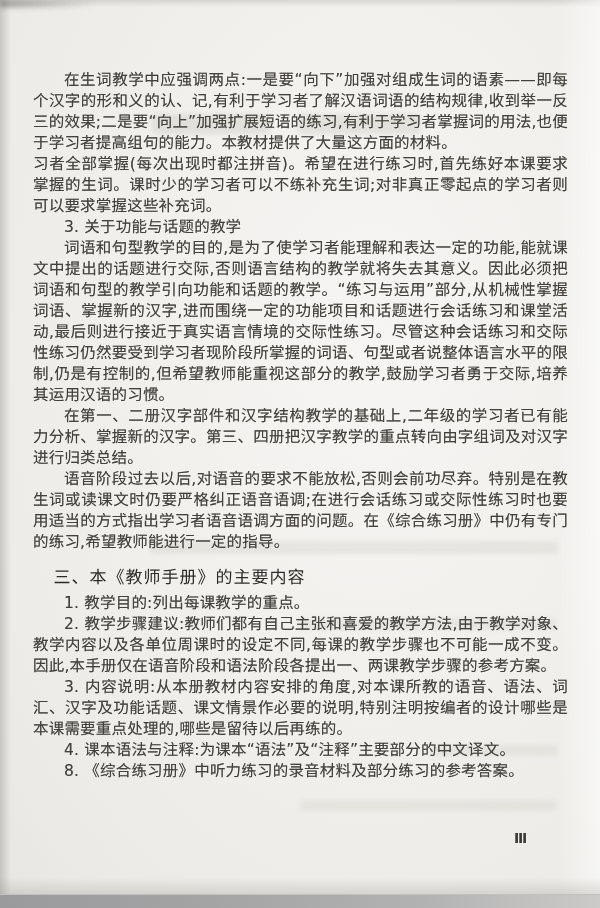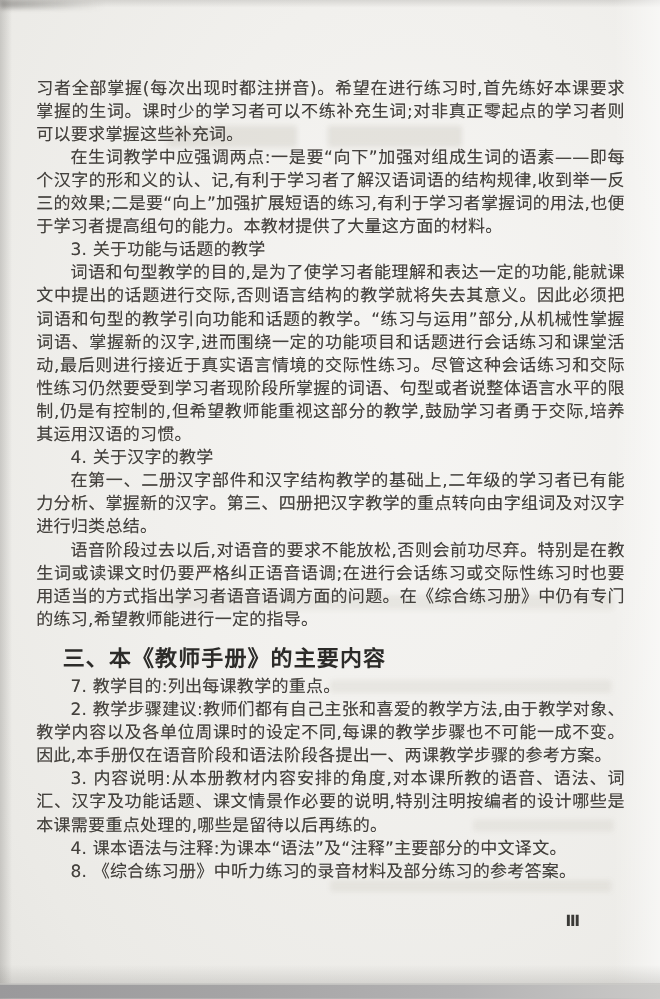--- a/index.html
+++ b/index.html
@@ -70,22 +70,22 @@
     text-shadow: 0 0 0.5px rgba(90,86,80,0.55);
   }
   .para {
     margin: 0;
     text-indent: 2em;
   }
   .para.flush { text-indent: 0; }
   .section-head {
     margin: 14px 0 5px 0;
     text-indent: 1.2em;
-    font-size: 20px;
-    font-weight: 700;
+    font-size: 17px;
+    font-weight: 400;
     letter-spacing: 1px;
     color: #2c2b29;
     text-shadow: none;
   }
   .page-number {
     position: absolute;
     left: 514px;
     top: 830px;
     font-size: 14px;
     font-weight: 700;
@@ -103,31 +103,30 @@
   <div class="right-light"></div>
 
   <div class="ghost ghost-a1"></div>
   <div class="ghost ghost-a2"></div>
   <div class="ghost ghost-b"></div>
   <div class="ghost ghost-c"></div>
   <div class="ghost ghost-d"></div>
   <div class="ghost ghost-e"></div>
 
   <main class="content">
+    <p class="para">在生词教学中应强调两点:一是要“向下”加强对组成生词的语素——即每个汉字的形和义的认、记,有利于学习者了解汉语词语的结构规律,收到举一反三的效果;二是要“向上”加强扩展短语的练习,有利于学习者掌握词的用法,也便于学习者提高组句的能力。本教材提供了大量这方面的材料。</p>
     <p class="para flush">习者全部掌握(每次出现时都注拼音)。希望在进行练习时,首先练好本课要求掌握的生词。课时少的学习者可以不练补充生词;对非真正零起点的学习者则可以要求掌握这些补充词。</p>
-    <p class="para">在生词教学中应强调两点:一是要“向下”加强对组成生词的语素——即每个汉字的形和义的认、记,有利于学习者了解汉语词语的结构规律,收到举一反三的效果;二是要“向上”加强扩展短语的练习,有利于学习者掌握词的用法,也便于学习者提高组句的能力。本教材提供了大量这方面的材料。</p>
     <p class="para">3. 关于功能与话题的教学</p>
     <p class="para">词语和句型教学的目的,是为了使学习者能理解和表达一定的功能,能就课文中提出的话题进行交际,否则语言结构的教学就将失去其意义。因此必须把词语和句型的教学引向功能和话题的教学。“练习与运用”部分,从机械性掌握词语、掌握新的汉字,进而围绕一定的功能项目和话题进行会话练习和课堂活动,最后则进行接近于真实语言情境的交际性练习。尽管这种会话练习和交际性练习仍然要受到学习者现阶段所掌握的词语、句型或者说整体语言水平的限制,仍是有控制的,但希望教师能重视这部分的教学,鼓励学习者勇于交际,培养其运用汉语的习惯。</p>
-    <p class="para">4. 关于汉字的教学</p>
     <p class="para">在第一、二册汉字部件和汉字结构教学的基础上,二年级的学习者已有能力分析、掌握新的汉字。第三、四册把汉字教学的重点转向由字组词及对汉字进行归类总结。</p>
     <p class="para">语音阶段过去以后,对语音的要求不能放松,否则会前功尽弃。特别是在教生词或读课文时仍要严格纠正语音语调;在进行会话练习或交际性练习时也要用适当的方式指出学习者语音语调方面的问题。在《综合练习册》中仍有专门的练习,希望教师能进行一定的指导。</p>
 
     <h2 class="section-head">三、本《教师手册》的主要内容</h2>
 
-    <p class="para">7. 教学目的:列出每课教学的重点。</p>
+    <p class="para">1. 教学目的:列出每课教学的重点。</p>
     <p class="para">2. 教学步骤建议:教师们都有自己主张和喜爱的教学方法,由于教学对象、教学内容以及各单位周课时的设定不同,每课的教学步骤也不可能一成不变。因此,本手册仅在语音阶段和语法阶段各提出一、两课教学步骤的参考方案。</p>
     <p class="para">3. 内容说明:从本册教材内容安排的角度,对本课所教的语音、语法、词汇、汉字及功能话题、课文情景作必要的说明,特别注明按编者的设计哪些是本课需要重点处理的,哪些是留待以后再练的。</p>
     <p class="para">4. 课本语法与注释:为课本“语法”及“注释”主要部分的中文译文。</p>
     <p class="para">8. 《综合练习册》中听力练习的录音材料及部分练习的参考答案。</p>
   </main>
 
   <div class="page-number">Ⅲ</div>
 
   <div class="bottom-shade"></div>
   <div class="bottom-edge"></div>

